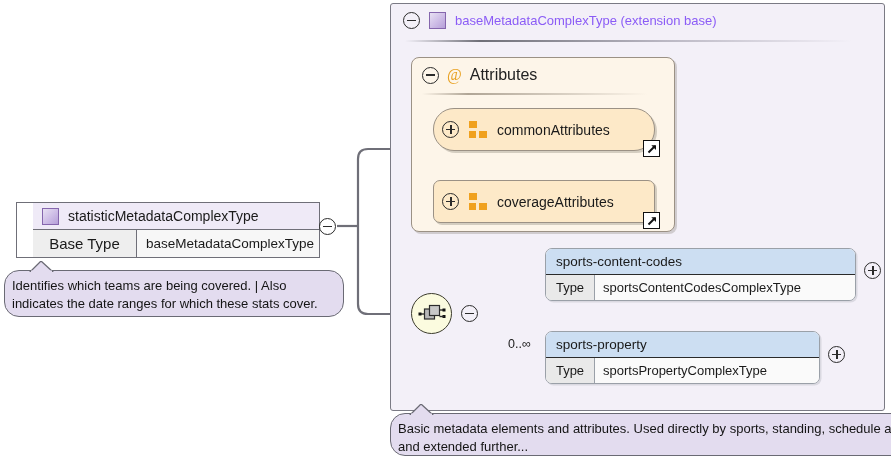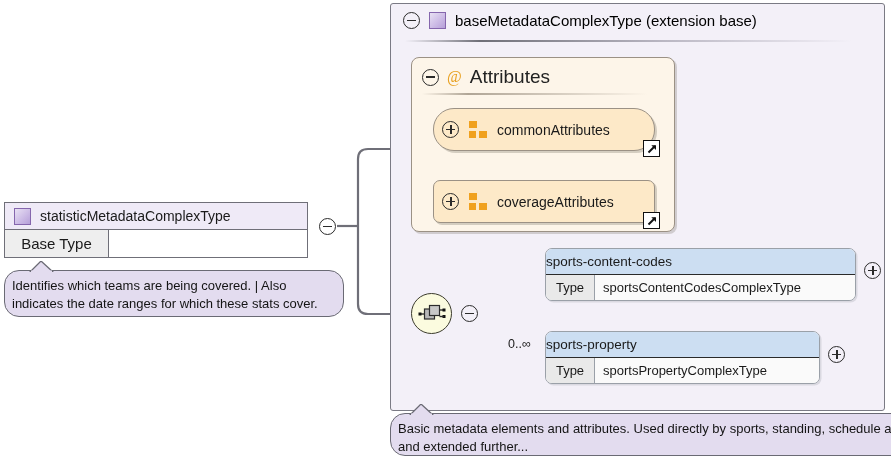--- a/index.html
+++ b/index.html
@@ -19,21 +19,21 @@
     background:#f3f0f8;
     border:1.5px solid #7a7a84;
     border-radius:3px;
     box-sizing:border-box;
   }
   .panel-title{
     position:absolute;left:12px;top:8px;
     display:flex;align-items:center;gap:9px;
     white-space:nowrap;
   }
-  .panel-title .ttext{font-size:15px;color:#000000;}
+  .panel-title .ttext{font-size:13px;color:#8b5cf6;}
   .panel-divider{
     position:absolute;left:14px;top:36px;width:465px;height:2px;
     background:linear-gradient(to right,#f3f0f8 0%,#6f6f78 16%,#b9b6c2 55%,#f3f0f8 96%);
   }
 
   
   .circ{
     width:17px;height:17px;border-radius:50%;
     border:1.3px solid #2b2b2b;background:transparent;
     position:relative;flex:0 0 auto;box-sizing:border-box;
@@ -61,21 +61,21 @@
     border-radius:8px;
     box-sizing:border-box;
     box-shadow:2px 2px 0 rgba(120,112,100,.28);
   }
   .attr-head{
     position:absolute;left:10px;top:8px;display:flex;align-items:center;gap:8px;
   }
   .at-glyph{
     font-size:16px;color:#e8a020;font-family:"Liberation Serif",serif;line-height:1;
   }
-  .attr-head .atext{font-size:19px;color:#222;}
+  .attr-head .atext{font-size:16px;color:#222;}
   .attr-divider{
     position:absolute;left:10px;top:35px;width:230px;height:2px;
     background:linear-gradient(to right,#fdf5e9 0%,#b0a596 20%,#d8cfc2 62%,#fdf5e9 98%);
   }
 
   
   .attr-row{
     position:absolute;left:21px;width:222px;height:43px;
     background:#fde9c8;
     border:1.4px solid #9b9185;
@@ -118,20 +118,21 @@
     border:1.3px solid #9aa0a8;
     border-radius:7px;
     box-sizing:border-box;
     background:#ffffff;
     overflow:hidden;
     box-shadow:1.5px 1.5px 0 rgba(130,135,145,.22);
   }
   .elem .ehead{
     background:#ccdef2;
     height:25px;line-height:25px;
+    padding-left:10px;
     font-size:13.5px;color:#1a1a1a;
     border-bottom:1.2px solid #2a2a2a;
     white-space:nowrap;
   }
   .elem .erow{display:flex;height:26px;}
   .elem .ekey{
     width:48px;background:#e9e9e9;
     border-right:1.2px solid #9aa0a8;
     font-size:13px;line-height:26px;text-align:center;color:#1a1a1a;
   }
@@ -177,30 +178,31 @@
     <path d="M452 313 L 461 313" stroke="#3a3a3c" stroke-width="2" fill="none"></path>
 
     <path d="M479 313 L 490 313" stroke="#9aa0a8" stroke-width="1.6" fill="none"></path>
     <path d="M490 313 L 490 279 Q 490 270 500 270 L 545 270" stroke="#9aa0a8" stroke-width="1.6" fill="none"></path>
     <path d="M490 313 L 490 345 Q 490 354 500 354 L 545 354" stroke="#9aa0a8" stroke-width="1.6" fill="none"></path>
 
     <path d="M856 270 L 864 270" stroke="#3a3a3c" stroke-width="1.6" fill="none"></path>
     <path d="M820 354 L 828 354" stroke="#3a3a3c" stroke-width="1.6" fill="none"></path>
   </svg>
 
-  <div style="position:absolute;left:4px;top:202px;width:304px;height:56px;
-              border:1.3px solid #6f6f78;background:#ffffff;box-sizing:border-box;">
+  <div style="position:absolute;left:16px;top:202px;width:304px;height:56px;
+              border:1.3px solid #6f6f78;background:#ffffff;box-sizing:border-box;padding-left:16px;">
     <div style="height:27px;background:#efeaf7;border-bottom:1.2px solid #6f6f78;
                 display:flex;align-items:center;gap:9px;padding-left:9px;box-sizing:border-box;">
       <span class="sq-purple"></span>
       <span style="font-size:14px;">statisticMetadataComplexType</span>
     </div>
     <div style="display:flex;height:27px;">
       <div style="width:103px;background:#eeeeee;border-right:1.2px solid #6f6f78;
                   font-size:15px;line-height:27px;text-align:center;">Base Type</div>
+      <div style="flex:1;background:#f7f7f7;font-size:13.5px;line-height:27px;padding-left:9px;">baseMetadataComplexType</div>
     </div>
   </div>
 
   <div style="position:absolute;left:319px;top:218px;">
     <div class="circ"></div>
   </div>
 
   <div class="note" style="left:4px;top:270px;width:340px;height:47px;">
     <span class="tail" style="left:24px;">
       <svg width="26" height="11" viewBox="0 0 26 11">

